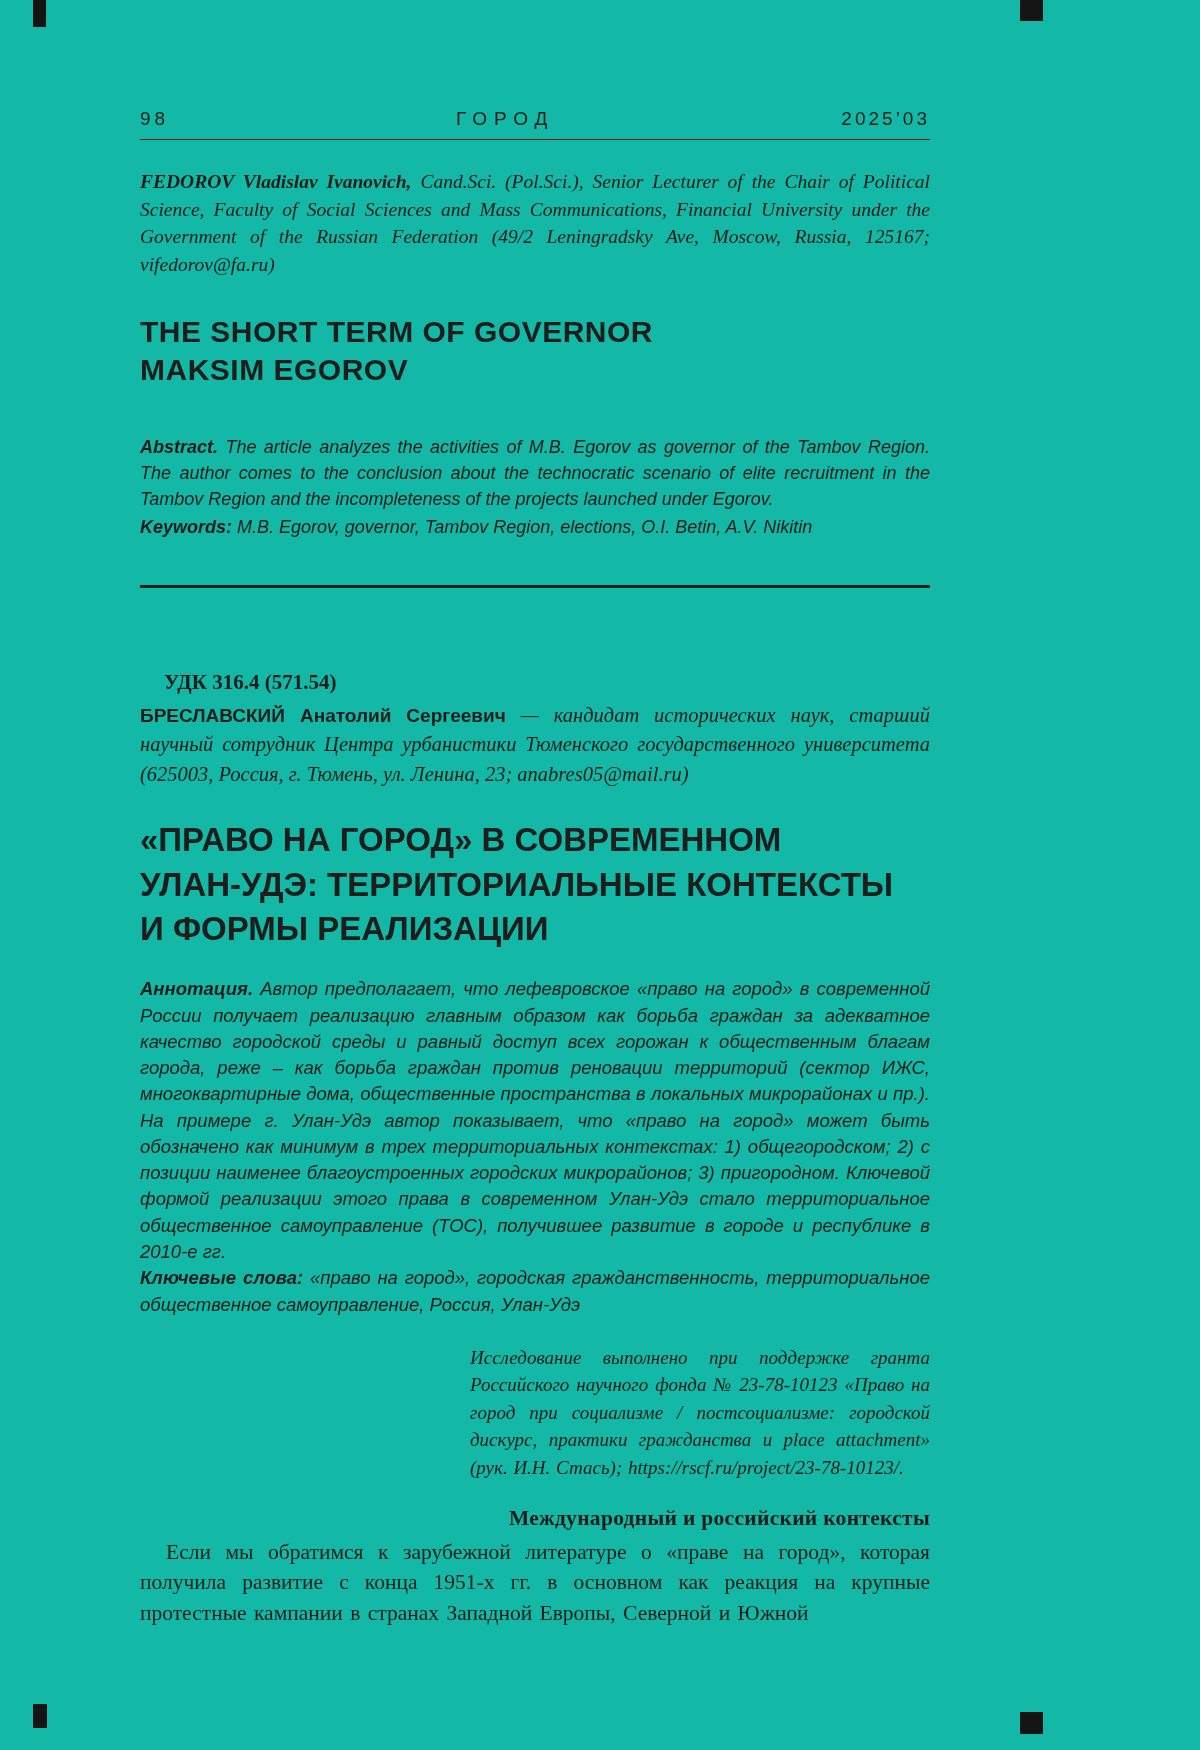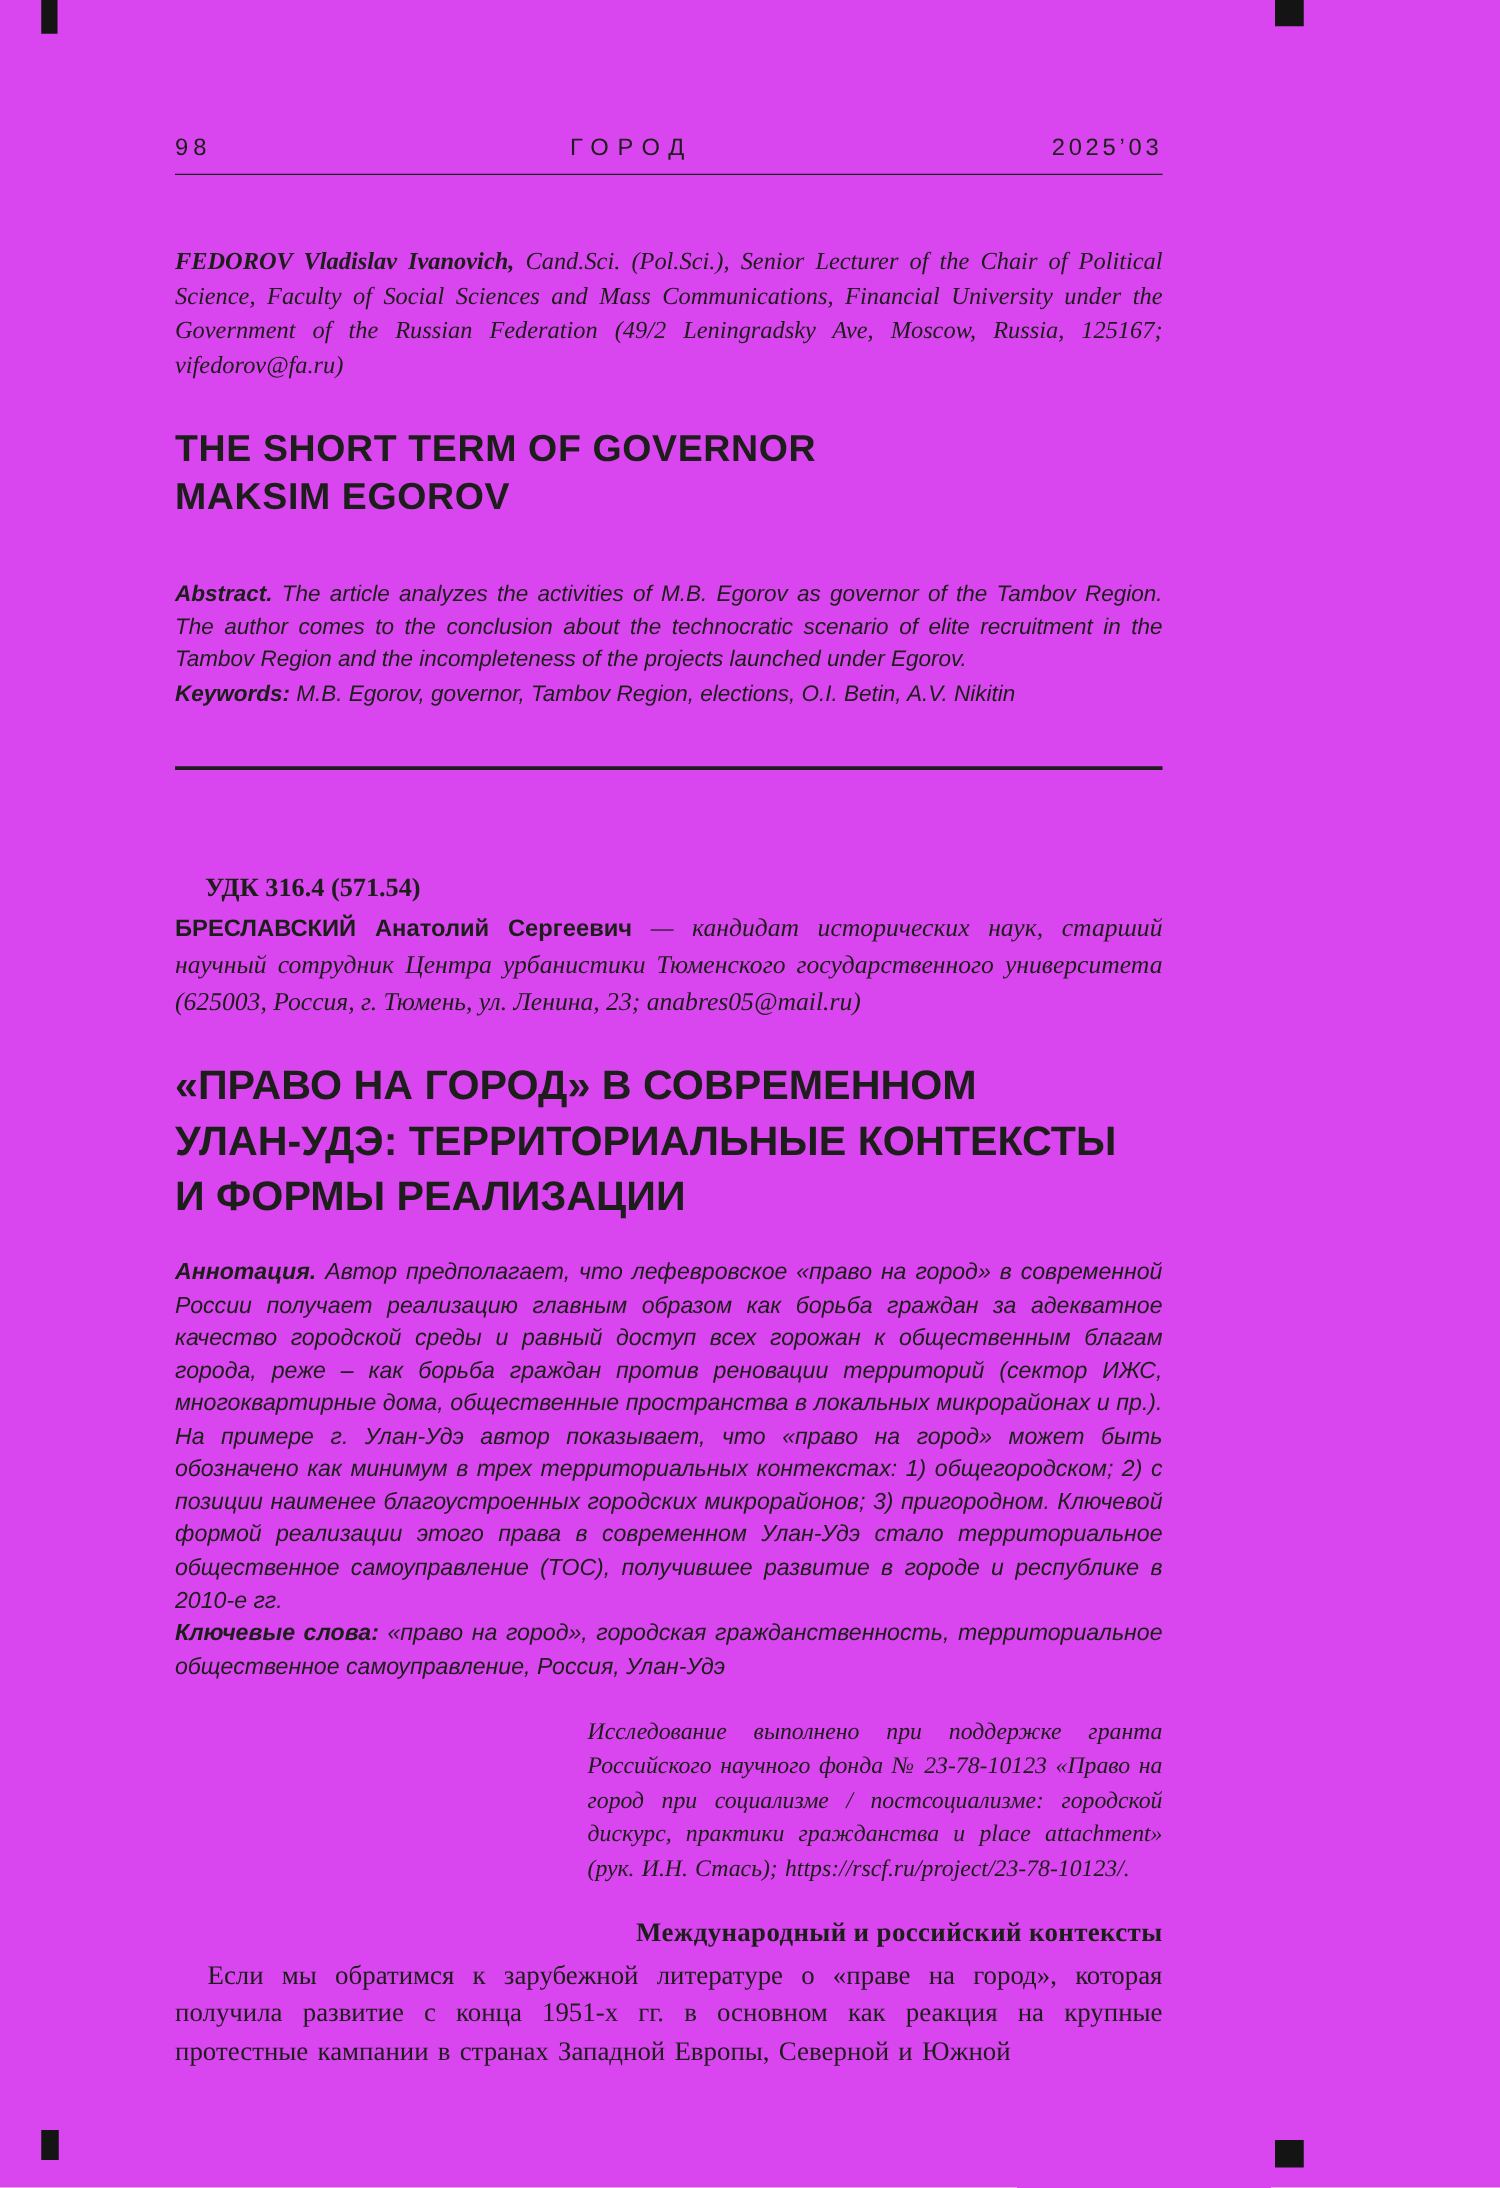--- a/index.html
+++ b/index.html
@@ -3,21 +3,21 @@
 <meta charset="utf-8">
 <style>
   * { margin: 0; padding: 0; box-sizing: border-box; }
   html, body { background: #ffffff; }
   body { font-family: "Liberation Serif", serif; color: #1d1d1b; }
 
   .page {
     position: relative;
     width: 1200px;
     height: 1750px;
-    background: #d946ef;
+    background: #14b8a6;
     overflow: hidden;
   }
 
   
   .crop { position: absolute; background: #141414; }
   .crop.tl { left: 33px;  top: 0;      width: 13px; height: 27px; }
   .crop.tr { left: 1020px; top: 0;     width: 23px; height: 21px; }
   .crop.bl { left: 33px;  top: 1704px; width: 14px; height: 24px; }
   .crop.br { left: 1020px; top: 1712px; width: 23px; height: 22px; }
 
@@ -36,21 +36,21 @@
     font-size: 19px;
     padding-bottom: 9px;
     border-bottom: 1.5px solid #1d1d1b;
   }
   .runhead .pageno  { letter-spacing: 4px; }
   .runhead .journal { letter-spacing: 7px; }
   .runhead .issue   { letter-spacing: 3px; }
 
   
   .author-en {
-    margin-top: 56px;
+    margin-top: 28px;
     font-style: italic;
     font-size: 19.5px;
     line-height: 1.42;
     text-align: justify;
     word-spacing: 2px;
   }
   .author-en .name { font-weight: bold; }
 
   .title-en {
     margin-top: 34px;

